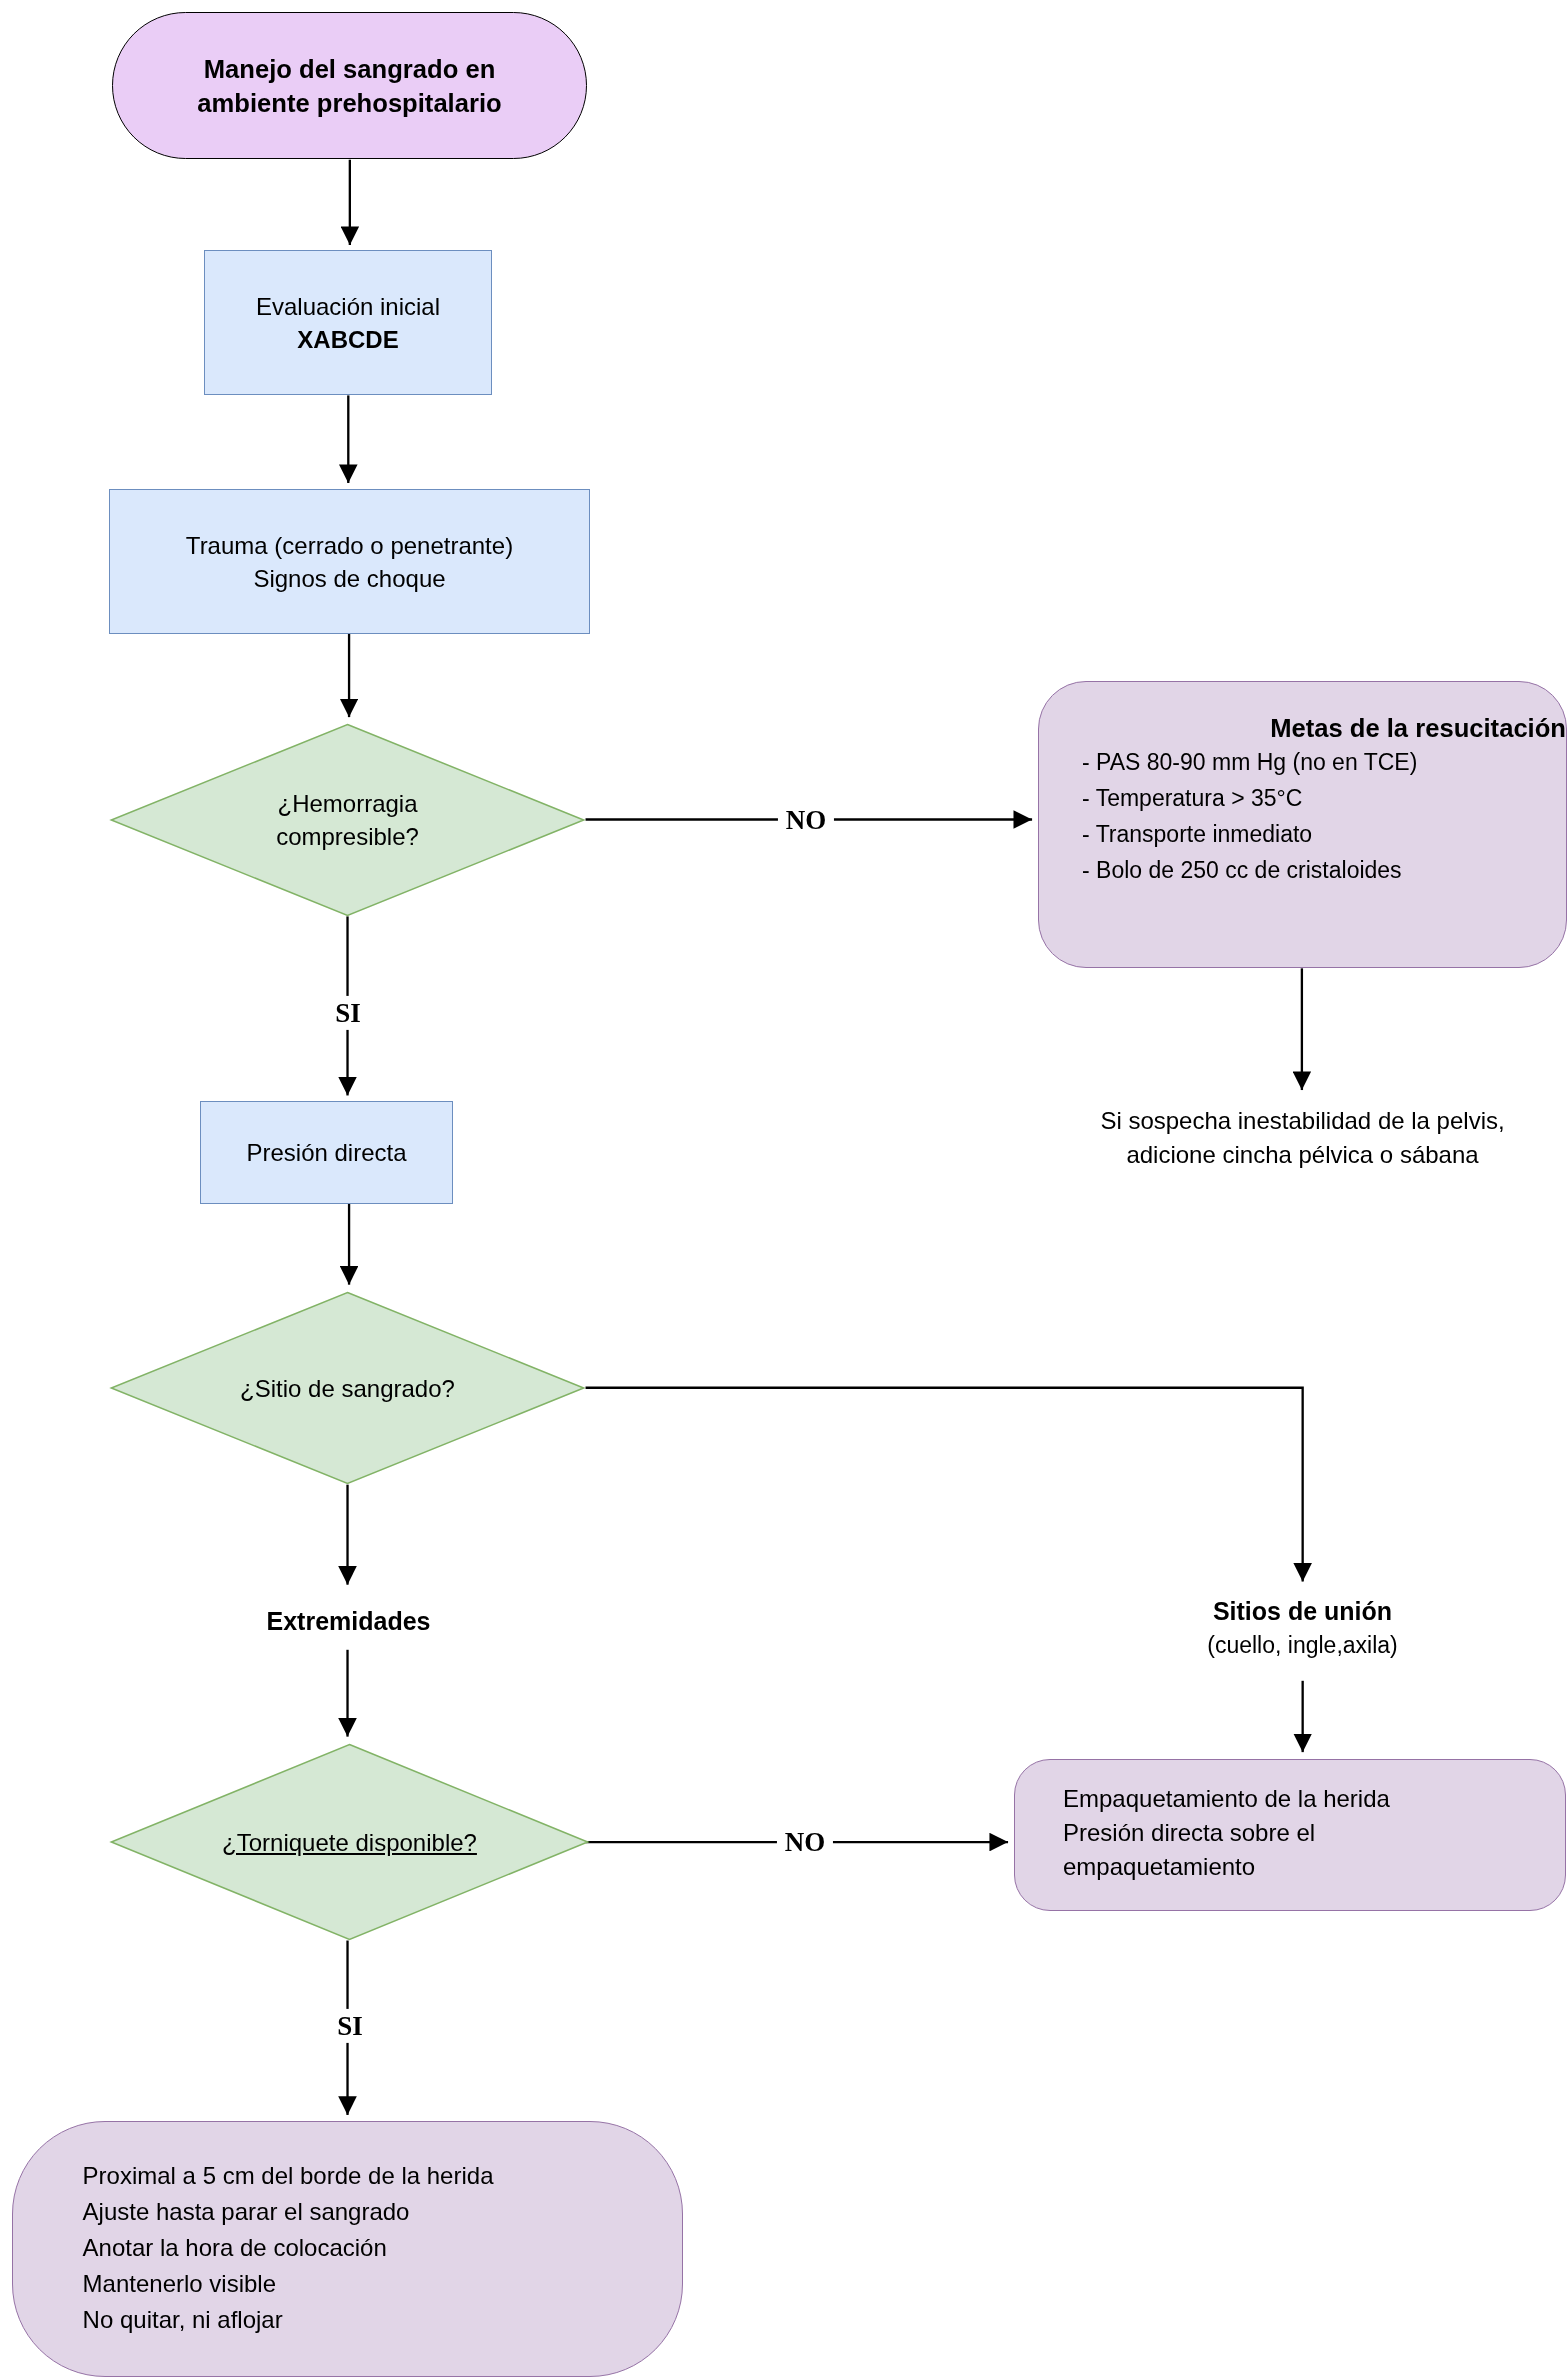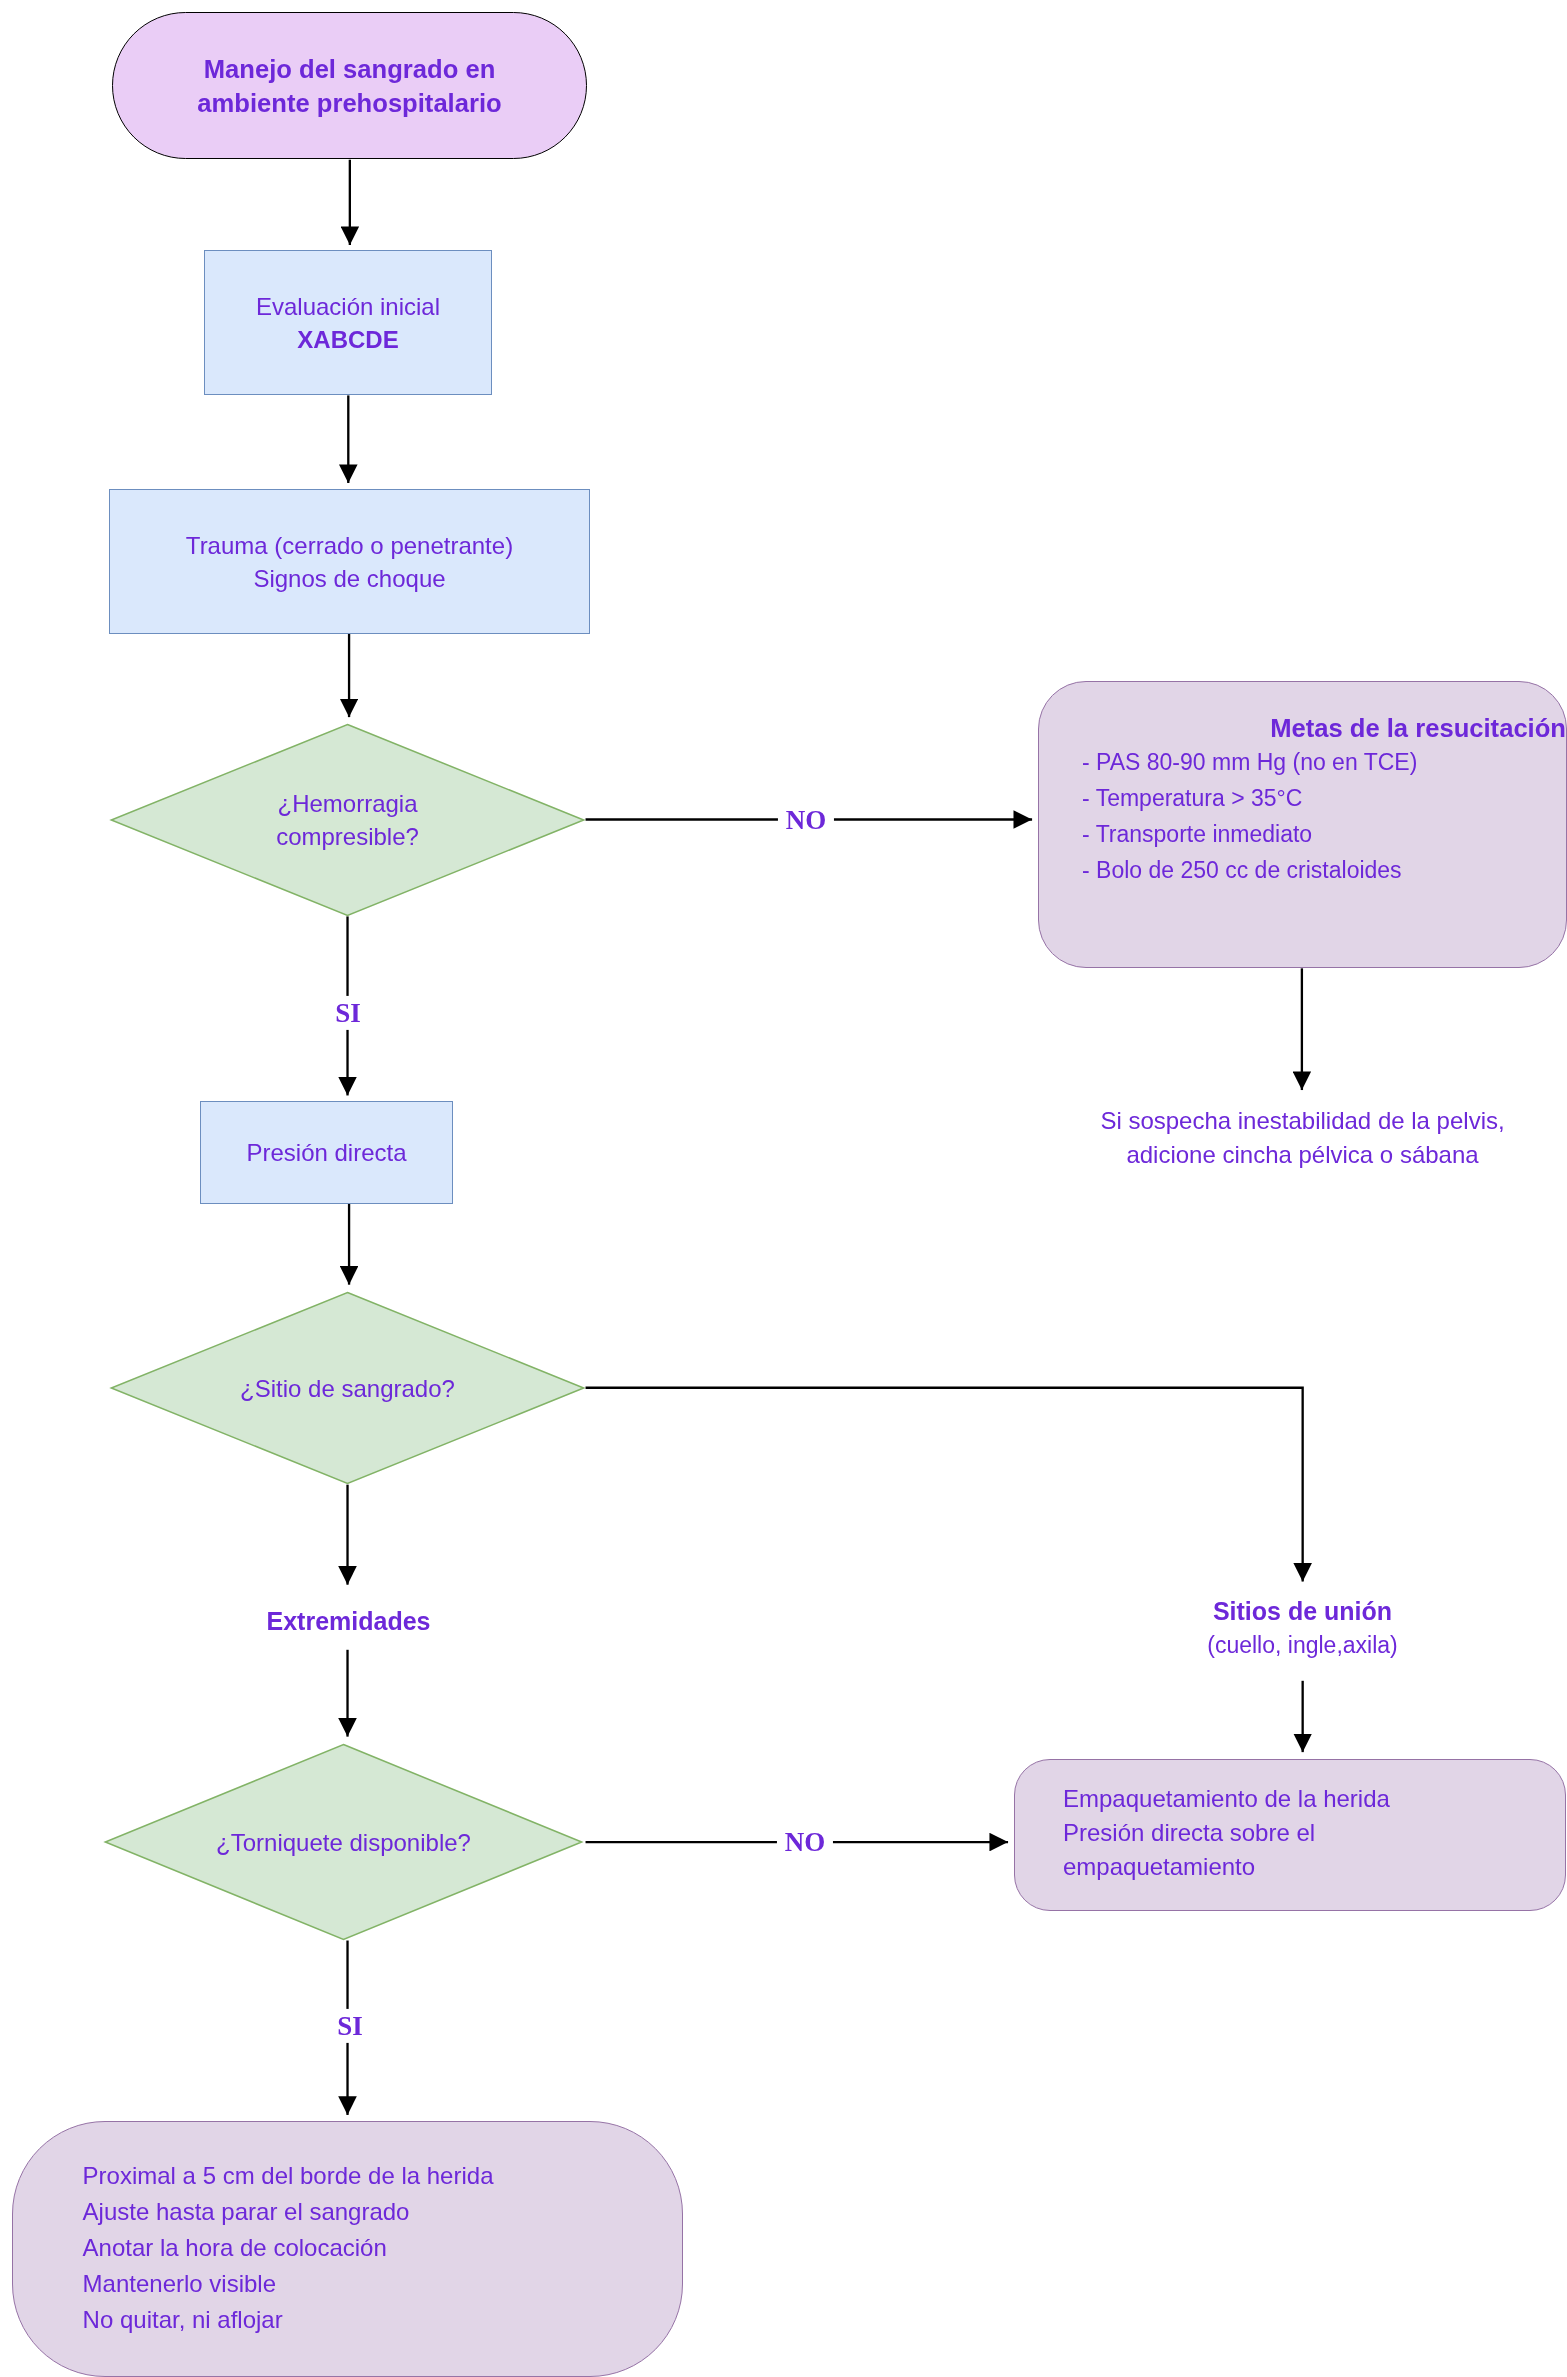--- a/index.html
+++ b/index.html
@@ -5,21 +5,21 @@
   :root{
     --process-fill:#DAE8FC; --process-border:#6C8EBF;
     --decision-fill:#D5E8D4; --decision-border:#82B366;
     --terminal-fill:#E1D5E7; --terminal-border:#9673A6;
     --start-fill:#EACDF6;   --start-border:#000000;
     --arrow:#000000;
   }
   html,body{margin:0;padding:0;background:#ffffff;}
   .canvas{
     position:relative; width:1568px; height:2377px; background:#ffffff;
-    font-family:"Liberation Sans", sans-serif; color:#6d28d9;
+    font-family:"Liberation Sans", sans-serif; color:#000000;
     overflow:hidden;
   }
   svg.edges{position:absolute; left:0; top:0; z-index:1;}
   .node{position:absolute; z-index:2; box-sizing:border-box;
         display:flex; flex-direction:column; align-items:center; justify-content:center;
         text-align:center; font-size:24px; line-height:33px;}
   .process{background:var(--process-fill); border:1.6px solid var(--process-border);}
   .terminal{background:var(--terminal-fill); border:1.6px solid var(--terminal-border);}
   .start{background:var(--start-fill); border:1.6px solid var(--start-border);
          border-radius:74px; font-weight:bold; font-size:25.6px; line-height:34px; padding:0 45px;}
@@ -121,21 +121,21 @@
     <div class="bold" style="font-size:25px;">Sitios de unión</div>
     <div style="font-size:23px;">(cuello, ingle,axila)</div>
   </div>
 
   <div class="node terminal packing-box" style="left:1014px; top:1759px; width:552px; height:152px;">
     <div>Empaquetamiento de la herida</div>
     <div>Presión directa sobre el</div>
     <div>empaquetamiento</div>
   </div>
 
-  <div class="node diamond" style="left:103px; top:1743px; width:481px; height:198px;">
+  <div class="node diamond" style="left:109px; top:1743px; width:481px; height:198px;text-decoration:underline;">
     <svg class="shape" viewBox="0 0 620 255" preserveAspectRatio="none">
       <polygon points="310,2 617,127.5 310,253 3,127.5"></polygon>
     </svg>
     <div>¿Torniquete disponible?</div>
   </div>
 
   <div class="node terminal final-box" style="left:11.6px; top:2121px; width:671px; height:256px;">
     <div>Proximal a 5 cm del borde de la herida</div>
     <div>Ajuste hasta parar el sangrado</div>
     <div>Anotar la hora de colocación</div>

